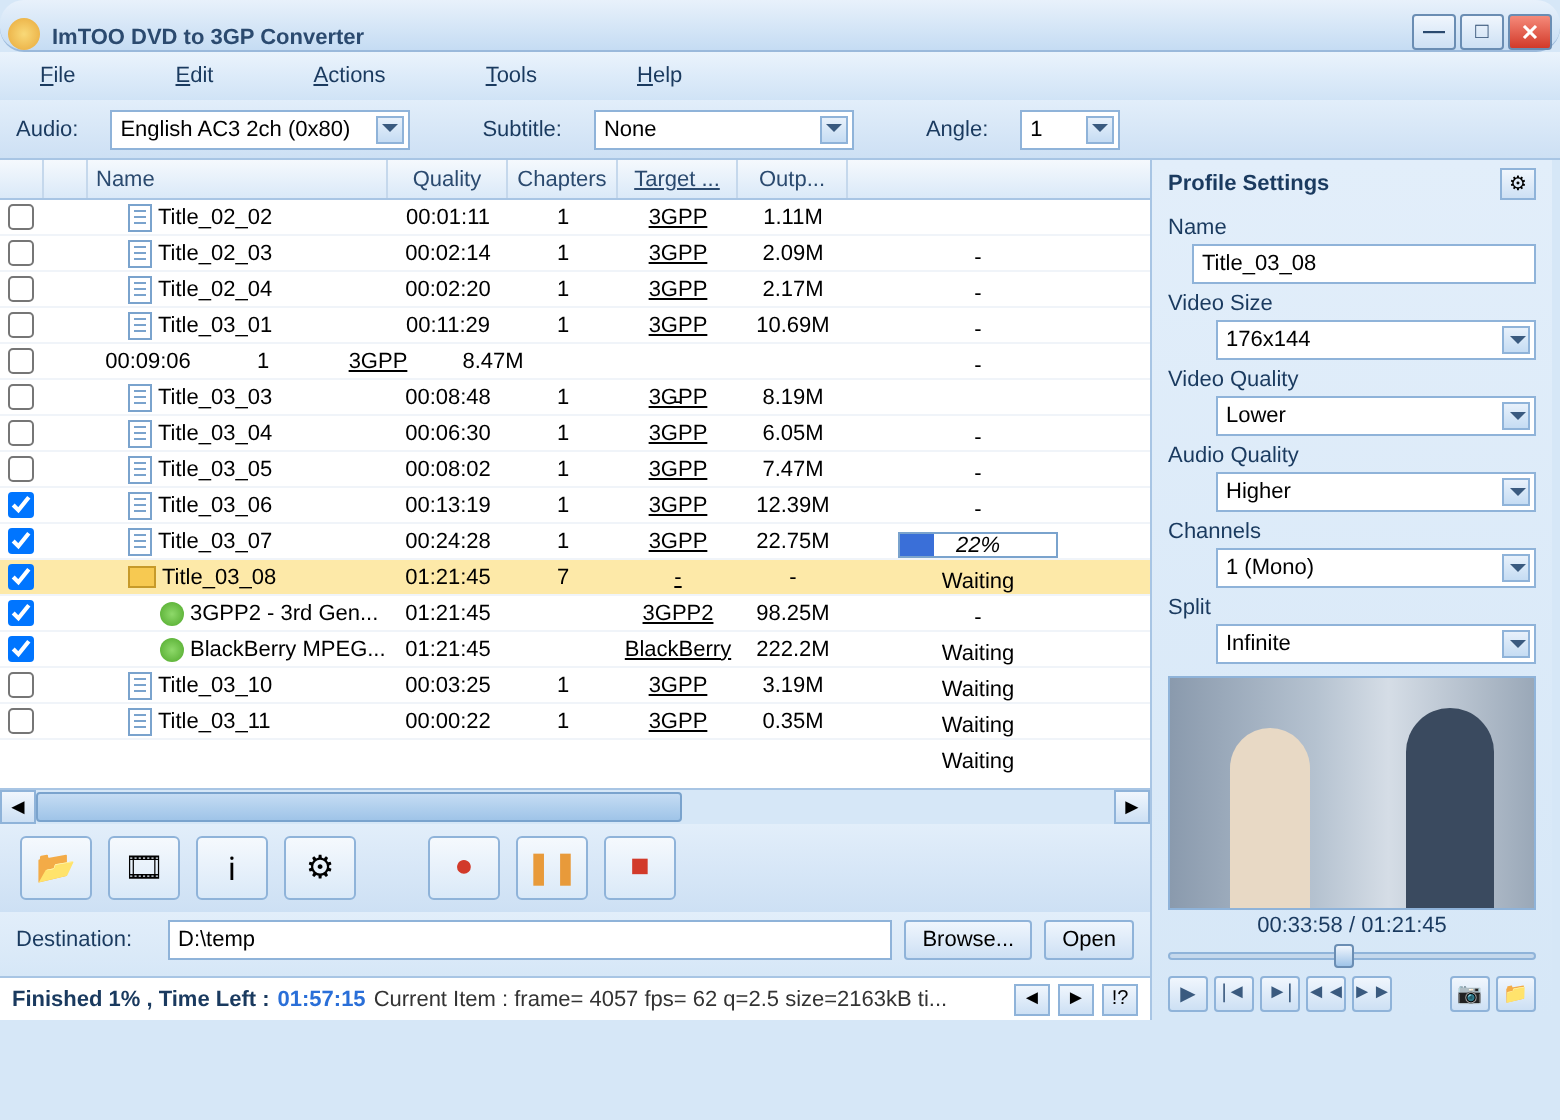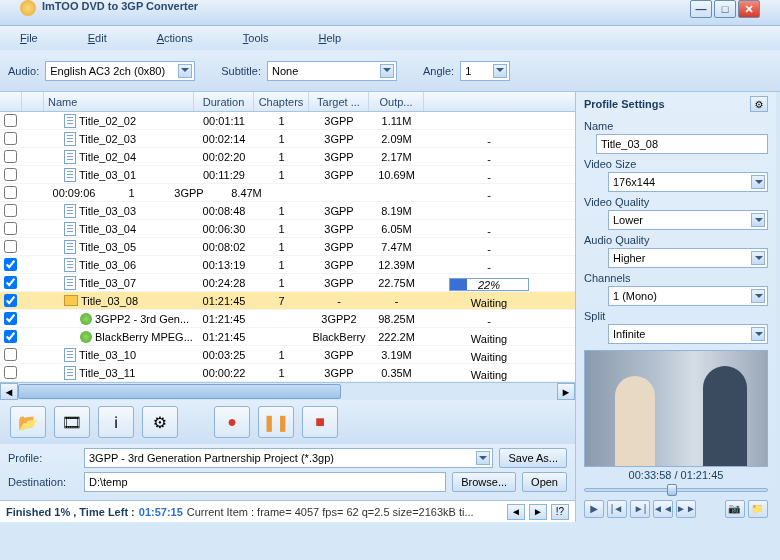--- a/index.html
+++ b/index.html
@@ -1,42 +1,42 @@
 <!DOCTYPE html>
 <html><head>
 <meta charset="utf-8">
 <style>
 * { box-sizing: border-box; margin: 0; padding: 0; font-family: Tahoma, sans-serif; font-size: 11px; }
 body { background: #d6e7f7; width: 780px; height: 560px; overflow: hidden; }
 
-.titlebar { height: 26px; background: linear-gradient(#e8f1fb,#c5dcf3); display: flex; align-items: flex-start; padding: 0 20px; border-bottom: 1px solid #9ab9db; }
+.titlebar { height: 26px; background: linear-gradient(#e8f1fb,#c5dcf3); display: flex; align-items: flex-end; padding: 0 4px; border-bottom: 1px solid #9ab9db; border-radius: 12px; }
 .titlebar .icon { width: 16px; height: 16px; background: radial-gradient(circle,#f9d978,#e8a83a); border-radius: 50%; margin-right: 6px; }
 .titlebar .title { font-weight: bold; color: #2b4a6f; flex: 1; }
 .winbtns { display: flex; gap: 2px; }
 .winbtn { width: 22px; height: 18px; border: 1px solid #6a8db3; background: linear-gradient(#f0f6fd,#cde0f4); border-radius: 2px; display: flex; align-items: center; justify-content: center; font-weight: bold; color: #2b4a6f; }
 .winbtn.close { background: linear-gradient(#f58a7a,#d23a2a); color: #fff; }
 
 .menubar { height: 24px; background: linear-gradient(#eaf3fc,#d0e3f6); display: flex; align-items: center; padding: 0 20px; gap: 50px; }
 .menubar span { color: #1a3a5f; text-decoration: underline; text-decoration-color: transparent; }
 .menubar span::first-letter { text-decoration: underline; }
 
-.toolbar { height: 42px; display: flex; align-items: center; padding: 0 8px; gap: 6px; background: linear-gradient(#e2eefa,#cde0f4); border-bottom: 1px solid #a8c5e4; }
+.toolbar { height: 30px; display: flex; align-items: center; padding: 0 8px; gap: 16px; background: linear-gradient(#e2eefa,#cde0f4); border-bottom: 1px solid #a8c5e4; }
 .toolbar label { color: #1a3a5f; }
 .combo { height: 20px; border: 1px solid #8fb3d9; background: #fff; display: flex; align-items: center; padding: 0 4px; position: relative; }
 .combo .arrow { position: absolute; right: 2px; width: 14px; height: 14px; background: linear-gradient(#e8f1fb,#c5dcf3); border: 1px solid #8fb3d9; display: flex; align-items: center; justify-content: center; }
 .combo .arrow::after { content: ""; border: 4px solid transparent; border-top-color: #3a5a7f; margin-top: 3px; }
 
 .mainrow { display: flex; height: 430px; border-radius: 11px; }
 .leftpane { width: 576px; display: flex; flex-direction: column; border-right: 1px solid #a8c5e4; }
 .rightpane { width: 200px; padding: 4px 8px; background: linear-gradient(#e2eefa,#d6e7f7); display: flex; flex-direction: column; }
 
 .gridhead { display: flex; height: 20px; background: linear-gradient(#f5f9fd,#dae9f8); border-bottom: 1px solid #a8c5e4; }
 .gridhead div { border-right: 1px solid #c5d8ec; display: flex; align-items: center; justify-content: center; color: #2b4a6f; }
 .col-chk { width: 22px; } .col-tree { width: 22px; } .col-name { width: 150px; justify-content: flex-start !important; padding-left: 4px; }
-.col-dur { width: 60px; } .col-chap { width: 55px; } .col-tgt { width: 60px; } .col-out { width: 55px; } .col-stat { width: 130px; margin-top: 40px; }
+.col-dur { width: 60px; } .col-chap { width: 55px; } .col-tgt { width: 60px; text-decoration: underline; } .col-out { width: 55px; } .col-stat { width: 130px; margin-top: 40px; }
 
 .gridbody { flex: 1; overflow: hidden; background: #fff; }
 .row { display: flex; height: 18px; align-items: center; border-bottom: 1px solid #f0f4f9; }
 .row.sel { background: #fde9a8; }
 .row > div { display: flex; align-items: center; overflow: hidden; white-space: nowrap; }
 .row .col-chk input { margin-left: 4px; }
 .row .col-name { padding-left: 20px; gap: 3px; }
 .row .col-name.sub { padding-left: 36px; }
 .fileicon { width: 12px; height: 14px; background: #fff; border: 1px solid #7aa3cd; position: relative; flex-shrink: 0; }
 .fileicon::after { content:""; position:absolute; left:2px; top:2px; right:2px; height:1px; background:#7aa3cd; box-shadow: 0 3px #7aa3cd, 0 6px #7aa3cd; }
@@ -125,21 +125,21 @@
       <div class="arrow"></div>
     </div>
 </div>
 
 <div class="mainrow">
   <div class="leftpane">
     <div class="gridhead">
       <div class="col-chk"></div>
         <div class="col-tree"></div>
       <div class="col-name">Name</div>
-      <div class="col-dur">Duration</div>
+      <div class="col-dur">Quality</div>
       <div class="col-chap">Chapters</div>
       <div class="col-tgt">Target ...</div>
       <div class="col-out">Outp...</div>
       <div class="col-stat">Status</div>
     </div>
     <div class="gridbody" id="gridbody">
         <div class="row">
           <div class="col-chk">
             <input type="checkbox" style="">
           </div>
@@ -378,28 +378,20 @@
       <div class="bigbtn">🎞</div>
       <div class="bigbtn">ℹ</div>
       <div class="bigbtn">⚙</div>
       <div style="width:20px"></div>
       <div class="bigbtn rec">●</div>
       <div class="bigbtn pause">❚❚</div>
       <div class="bigbtn stop">■</div>
     </div>
     <div class="botform">
       <div class="line">
-        <label>Profile:</label>
-        <div class="combo">
-            <span>3GPP - 3rd Generation Partnership Project  (*.3gp)</span>
-            <div class="arrow"></div>
-          </div>
-        <div class="smbtn">Save As...</div>
-      </div>
-      <div class="line">
         <label>Destination:</label>
         <div class="txt">
             <span>D:\temp</span>
           </div>
         <div class="smbtn">Browse...</div>
         <div class="smbtn">Open</div>
       </div>
     </div>
     <div class="statusbar">
       <span class="lbl">Finished 1%   , Time Left :</span>

